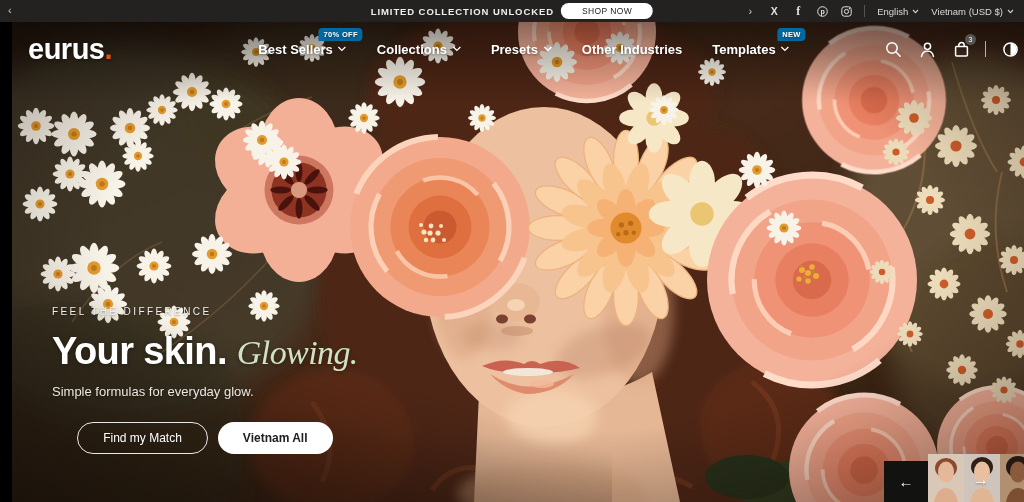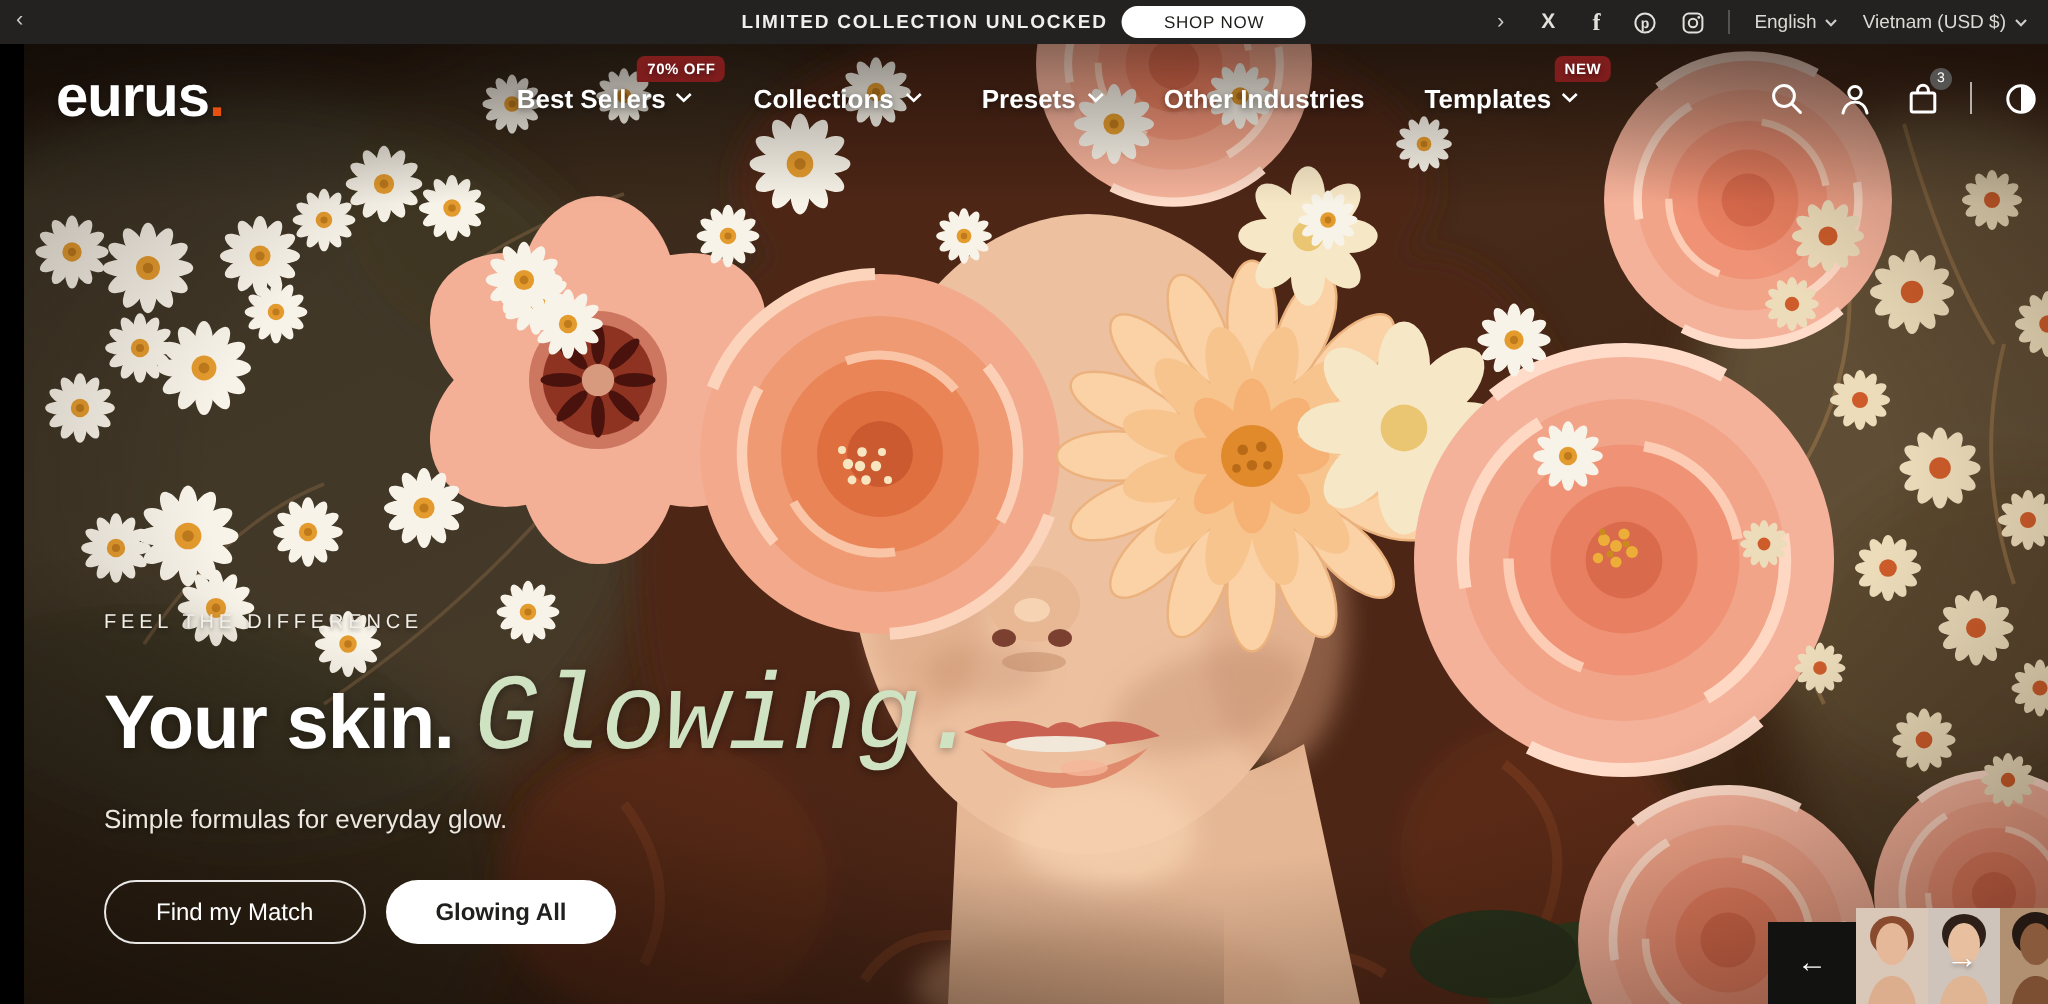--- a/index.html
+++ b/index.html
@@ -33,41 +33,41 @@
   .site-header { position:absolute; top:0; left:0; right:0; height:54px; display:flex;
     align-items:center; padding:0 16px; z-index:20; }
   .logo { font-size:29px; font-weight:700; color:#fff; letter-spacing:-.5px; cursor:pointer;
     text-shadow:0 1px 3px rgba(0,0,0,.35); }
   .logo-dot { color:#e8500f; }
   .main-nav { position:absolute; left:50%; transform:translateX(-50%); display:flex;
     gap:30px; align-items:center; }
   .nav-item { position:relative; color:#fff; font-size:13px; font-weight:600; display:flex;
     align-items:center; gap:5px; cursor:pointer; white-space:nowrap;
     text-shadow:0 1px 3px rgba(0,0,0,.45); }
-  .nav-badge { position:absolute; top:-14px; right:-16px; background:#7f1d1d; color:#fff;
+  .nav-badge { position:absolute; top:-14px; right:-16px; background:#0369a1; color:#fff;
     font-size:7.5px; font-weight:700; padding:2px 5px; border-radius:4px;
     border-bottom-left-radius:1px; letter-spacing:.3px; white-space:nowrap; }
   .header-actions { margin-left:auto; display:flex; align-items:center; gap:14px; }
   .icon-btn { position:relative; width:20px; height:20px; display:flex; align-items:center;
     justify-content:center; cursor:pointer; }
   .cart-badge { position:absolute; top:-5px; right:-5px; width:11px; height:11px;
     border-radius:50%; background:rgba(90,90,88,.92); color:#fff; font-size:7px;
     display:flex; align-items:center; justify-content:center; }
   .header-divider { width:1px; height:16px; background:rgba(255,255,255,.65); }
 
   
   .hero-content { position:absolute; left:40px; top:284px; z-index:10; }
   .eyebrow { font-size:10px; letter-spacing:2.4px; color:#f2efe9; font-weight:500;
     text-shadow:0 1px 2px rgba(0,0,0,.4); }
   .hero-title { margin-top:13px; font-size:38px; color:#fff; font-weight:600;
     letter-spacing:-.6px; text-shadow:0 1px 4px rgba(0,0,0,.35); }
-  .title-accent { font-family:Liberation Mono, monospace; font-style:italic; font-weight:500;
-    font-size:54px; color:#cfe2c2; }
+  .title-accent { font-family:Liberation Serif, serif; font-style:italic; font-weight:500;
+    font-size:34px; color:#cfe2c2; }
   .hero-sub { margin-top:11px; font-size:13px; color:#ece7df; text-shadow:0 1px 2px rgba(0,0,0,.4); }
-  .hero-buttons { margin-top:23px; display:flex; gap:10px; }
+  .hero-buttons { margin-top:23px; display:flex; gap:10px;justify-content:center; }
   .btn-outline { border:1px solid rgba(255,255,255,.9); color:#fff; background:transparent;
     font-size:12px; font-weight:500; padding:8px 25px; border-radius:999px; cursor:pointer;
     font-family:"Liberation Sans", sans-serif; }
   .btn-solid { background:#fff; color:#20201e; border:none; font-size:12px; font-weight:600;
     padding:8px 25px; border-radius:999px; cursor:pointer; font-family:"Liberation Sans", sans-serif; }
 
   
   .carousel { position:absolute; right:0; bottom:0; display:flex; align-items:flex-end; z-index:15; }
   .carousel-prev { width:44px; height:41px; background:#121211; color:#fff; border:none;
     display:flex; align-items:center; justify-content:center; font-size:15px; cursor:pointer; }
@@ -513,21 +513,21 @@
         </span>
       </div>
     </header>
 
     <div class="hero-content">
       <div class="eyebrow">FEEL THE DIFFERENCE</div>
       <h1 class="hero-title"><span>Your skin.</span> <span class="title-accent">Glowing.</span></h1>
       <div class="hero-sub">Simple formulas for everyday glow.</div>
       <div class="hero-buttons">
         <button class="btn-outline">Find my Match</button>
-        <button class="btn-solid">Glowing All</button>
+        <button class="btn-solid">Vietnam All</button>
       </div>
     </div>
 
     <div class="carousel">
       <button class="carousel-prev">←</button>
       <div class="thumbs">
         <div class="thumb">
           <svg width="36" height="48" viewBox="0 0 36 48">
               <rect width="36" height="48" fill="#d9c8b8"></rect>
               <ellipse cx="18" cy="14" rx="11" ry="10" fill="#8a4a2e"></ellipse>

